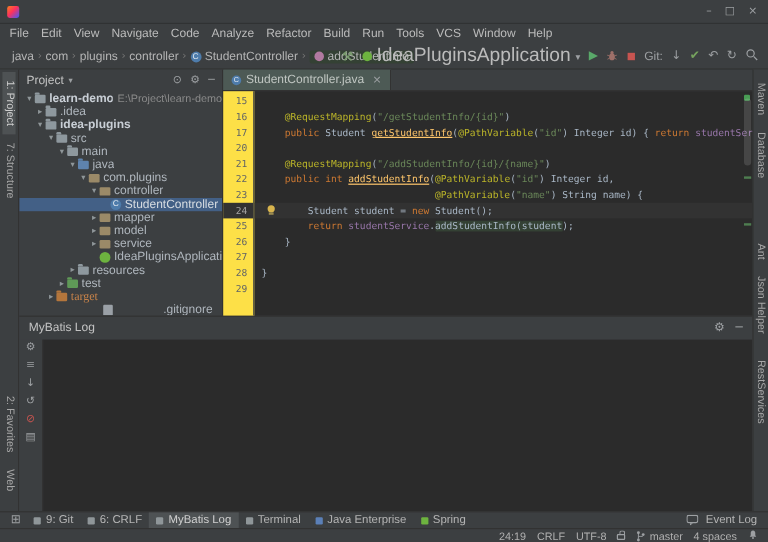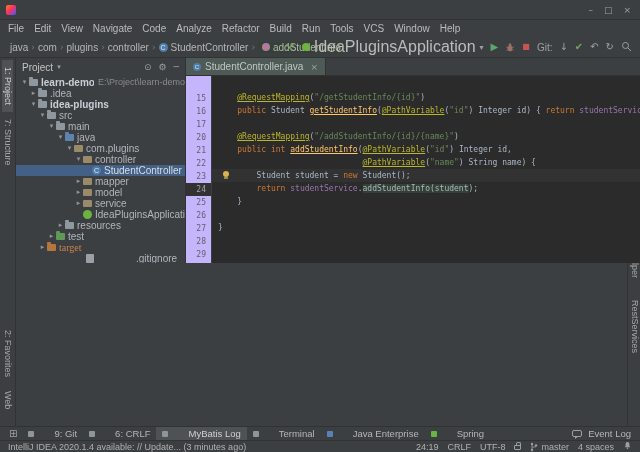--- a/index.html
+++ b/index.html
@@ -40,21 +40,21 @@
   .stripe.left{width:16px;border-right:1px solid #323232;padding-top:2px;}
   .stripe.right{width:13px;border-left:1px solid #323232;padding-top:4px;}
   .stripe-group{display:flex;flex-direction:column;align-items:center;}
   .stripe-item{writing-mode:vertical-rl;font-size:9px;color:#a7a7a7;padding:7px 1px;white-space:nowrap;line-height:1.1;}
   .stripe-item.active{background:#4e5254;color:#cfcfcf;}
   .stripe-spacer{flex:1;}
   .rs-g2{margin-top:40px;}
   .rs-g3{margin-top:8px;}
   .ls-bottom{margin-bottom:10px;}
 
-  .center{flex:1;display:flex;flex-direction:row;min-width:0;}
+  .center{flex:1;display:flex;flex-direction:column;min-width:0;}
   .center-top{height:205px;flex:0 0 auto;display:flex;min-height:0;}
 
   
   .project{width:170px;flex:0 0 auto;background:#3c3f41;border-right:1px solid #323232;display:flex;flex-direction:column;overflow:hidden;}
   .project-header{height:18px;flex:0 0 auto;display:flex;align-items:center;padding:0 6px;gap:4px;font-size:10px;color:#c3c3c3;}
   .ph-caret{font-size:7px;color:#9da0a3;}
   .ph-icons{margin-left:auto;display:flex;gap:7px;color:#9da0a3;font-size:9px;align-items:center;}
   .tree{flex:1;overflow:hidden;padding-top:1px;}
   .tree-row{height:11px;line-height:11px;display:flex;align-items:center;white-space:nowrap;font-size:10px;color:#afb6bd;}
   .tree-row.selected{background:#436086;color:#d8dde2;}
@@ -76,28 +76,28 @@
   .tree-label.excluded{color:#c8834a;font-family:Liberation Serif, serif;}
   .tree-suffix{color:#8a8a8a;margin-left:4px;font-size:9px;}
 
   
   .editor-pane{flex:1;min-width:0;display:flex;flex-direction:column;background:#2b2b2b;position:relative;}
   .tabbar{height:18px;flex:0 0 auto;background:#3c3f41;display:flex;align-items:flex-end;border-bottom:1px solid #323232;}
   .tab{height:17px;display:flex;align-items:center;gap:4px;padding:0 7px;background:#4d5a55;font-size:10px;color:#c0c6c2;border-right:1px solid #323232;}
   .tab .ic-class{width:8px;height:8px;line-height:8px;font-size:6px;}
   .tab-close{color:#9da0a3;font-size:9px;margin-left:3px;}
   .editor-body{flex:1;display:flex;min-height:0;}
-  .gutter{width:26px;flex:0 0 auto;background:#c4b5fd;border-right:1px solid #3c3f41;padding-top:16px;}
+  .gutter{width:26px;flex:0 0 auto;background:#fde047;border-right:1px solid #3c3f41;padding-top:2px;}
   .gut-line{height:13px;line-height:13px;text-align:right;padding-right:5px;font-family:"DejaVu Sans Mono",monospace;font-size:8px;color:#606366;}
   .gut-line.caret{color:#a4a3a3;background:#323232;}
   .code-scroll{flex:1;overflow:hidden;padding-top:2px;position:relative;}
   .code-line{height:13px;line-height:13px;white-space:pre;font-family:"DejaVu Sans Mono",monospace;font-size:8px;color:#a9b7c6;padding-left:6px;position:relative;overflow:hidden;}
   .code-line.caret{background:#323232;}
   .c-k{color:#cc7832;}
-  .c-a{color:#bbb529;text-decoration:underline;}
+  .c-a{color:#bbb529;}
   .c-s{color:#6a8759;}
   .c-m{color:#ffc66b;text-decoration:underline;}
   .c-f{color:#9876aa;}
   .c-hl{background:#344134;border-radius:1px;}
   .bulb{position:absolute;left:10px;top:2px;width:8px;height:9px;}
   .bulb::before{content:"";position:absolute;top:0;left:1px;width:6px;height:6px;border-radius:50%;background:#d8b44d;}
   .bulb::after{content:"";position:absolute;left:2px;top:6px;width:4px;height:2px;background:#9a8a50;}
   .inspect-ok{position:absolute;right:2px;top:21px;width:5px;height:5px;background:#499c54;border-radius:1px;}
   .sb-thumb{position:absolute;right:1px;top:24px;width:6px;height:56px;background:rgba(255,255,255,0.13);border-radius:3px;}
   .an-mark{position:absolute;right:1px;width:6px;height:2px;background:#4e7d50;}
@@ -109,21 +109,21 @@
   .bp-icons{margin-left:auto;display:flex;gap:9px;color:#9da0a3;font-size:10px;align-items:center;}
   .bp-body{flex:1;display:flex;min-height:0;}
   .bp-toolbar{width:20px;flex:0 0 auto;background:#3c3f41;border-right:1px solid #323232;display:flex;flex-direction:column;align-items:center;padding-top:3px;gap:6px;}
   .bp-tool{font-size:9px;line-height:1;color:#9da0a3;}
   .bp-content{flex:1;background:#2b2b2b;}
 
   
   .bottom-stripe{height:14px;flex:0 0 auto;background:#3c3f41;border-top:1px solid #323232;display:flex;align-items:center;padding:0 4px;}
   .bs-grid{color:#9da0a3;font-size:10px;padding:0 5px;}
   .bs-items{display:flex;align-items:center;height:14px;}
-  .bs-item{display:flex;align-items:center;gap:20px;padding:0 6px;height:14px;color:#b5b5b5;font-size:9.5px;white-space:nowrap;}
+  .bs-item{display:flex;align-items:center;gap:4px;padding:0 6px;height:14px;color:#b5b5b5;font-size:9.5px;white-space:nowrap;}
   .bs-item.active{background:#4e5254;color:#d0d0d0;}
   .bs-icon{width:6px;height:6px;border-radius:1px;background:#8f9699;flex:0 0 auto;}
   .bs-right{margin-left:auto;display:flex;align-items:center;gap:4px;padding-right:3px;}
 
   
   .statusbar{height:12px;flex:0 0 auto;background:#3c3f41;border-top:1px solid #323232;display:flex;align-items:center;padding:0 8px;font-size:9px;color:#b0b0b0;}
   .sb-msg{white-space:nowrap;overflow:hidden;}
   .sb-right{margin-left:auto;display:flex;align-items:center;gap:9px;white-space:nowrap;}
   .sb-item{display:flex;align-items:center;gap:3px;}
   .lock{position:relative;width:7px;height:5px;border:1px solid #9da0a3;border-radius:1px;margin-top:2px;display:inline-block;}
@@ -485,21 +485,20 @@
             <rect x="0.5" y="0.5" width="9" height="6" rx="1.5" fill="none" stroke="#9da0a3"></rect>
             <path d="M3 7 L3 9 L5.5 7 Z" fill="#9da0a3"></path>
           </svg></span>
       <span class="bs-item" style="padding:0 2px">
           <span>Event Log</span>
         </span>
     </div>
   </div>
 
   <div class="statusbar">
-    <span class="sb-msg">IntelliJ IDEA 2020.1.4 available: // Update... (3 minutes ago)</span>
     <span class="sb-right">
       <span class="sb-item">24:19</span>
       <span class="sb-item">CRLF</span>
       <span class="sb-item">UTF-8</span>
       <span class="lock"></span>
       <span class="sb-item">
         <svg width="8" height="10" viewBox="0 0 8 10">
             <circle cx="2" cy="2" r="1.2" fill="#9da0a3"></circle>
             <circle cx="2" cy="8" r="1.2" fill="#9da0a3"></circle>
             <circle cx="6" cy="3.5" r="1.2" fill="#9da0a3"></circle>

